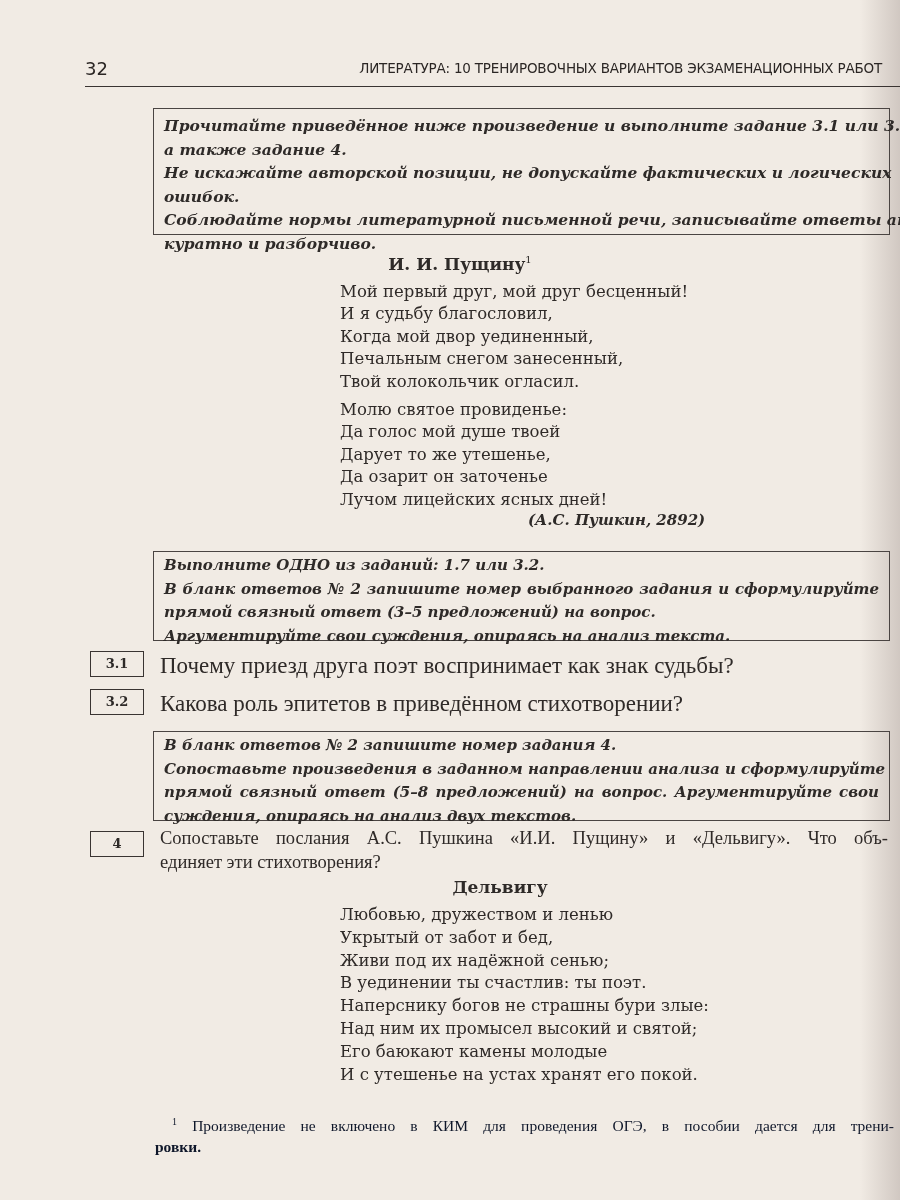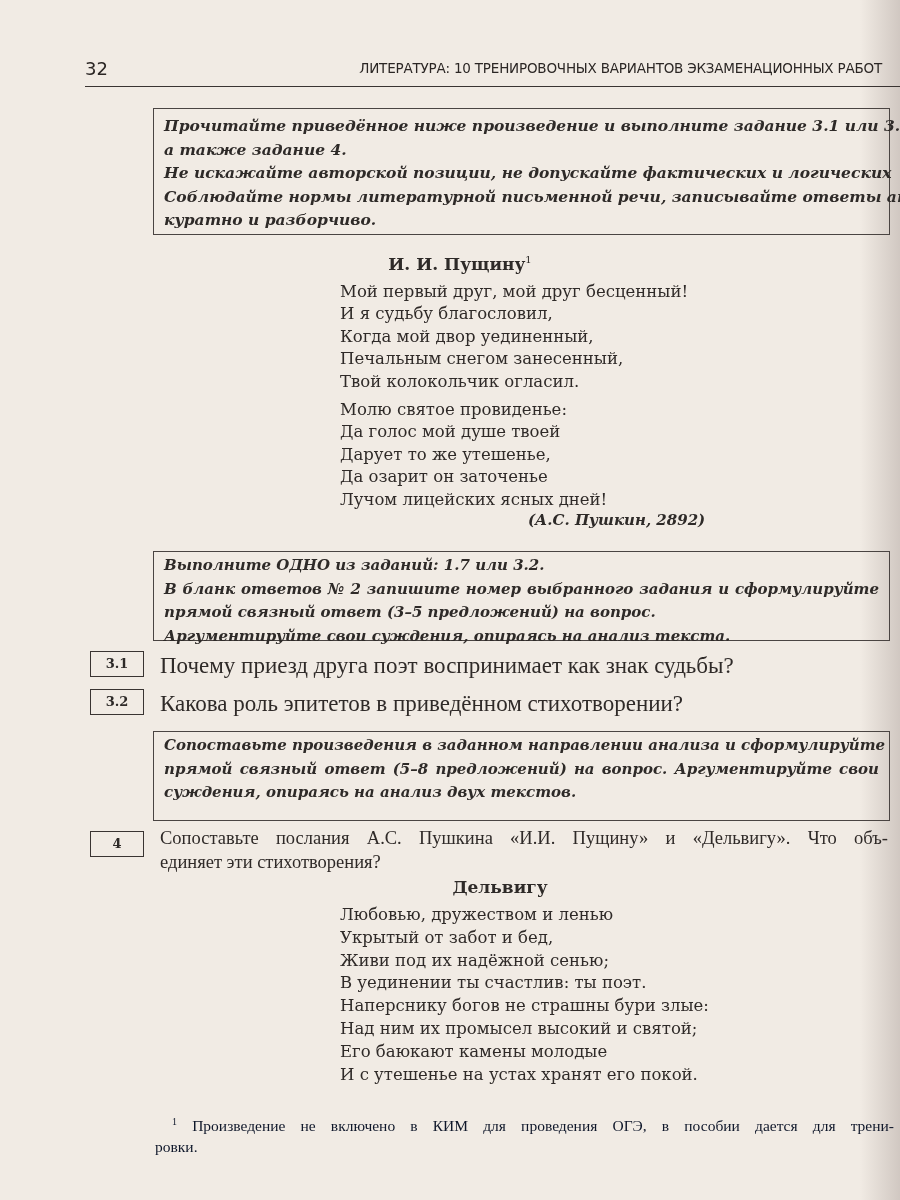--- a/index.html
+++ b/index.html
@@ -79,38 +79,39 @@
     font-family: "Liberation Serif", "DejaVu Serif", serif;
     font-size: 18.5px; line-height: 24px; color: #2f2a28;
   }
   .task4-text .line { display: block; white-space: nowrap; }
   .footnote {
     position: absolute; left: 172px; top: 1111px; width: 722px;
     font-family: "Liberation Serif", "DejaVu Serif", serif;
     font-size: 15.5px; line-height: 21px; color: #0f172a;
   }
   .footnote .line { display: block; white-space: nowrap; }
-  .footnote .line2 { margin-left: -17px; }
+  .footnote .line2 { margin-left: -17px; font-weight: bold; }
   .footnote sup { font-size: 10px; }
 </style>
 </head>
 <body>
 
 <div class="page-shade"></div>
 
 <div class="header">
   <span class="page-number">32</span>
   <span class="running-title">ЛИТЕРАТУРА: 10 ТРЕНИРОВОЧНЫХ ВАРИАНТОВ ЭКЗАМЕНАЦИОННЫХ РАБОТ</span>
 </div>
 <div class="header-rule"></div>
 
 <div class="instr-box box1">
   <span class="line justify">Прочитайте приведённое ниже произведение и выполните задание 3.1 или 3.2,</span>
   <span class="line">а также задание 4.</span>
   <span class="line justify">Не искажайте авторской позиции, не допускайте фактических и логических</span>
+  <span class="line">ошибок.</span>
   <span class="line justify">Соблюдайте нормы литературной письменной речи, записывайте ответы ак-</span>
   <span class="line">куратно и разборчиво.</span>
 </div>
 
 <div class="poem-title" style="top:254px;">
   <span>И. И. Пущину</span><sup>1</sup>
 </div>
 
 <div class="stanza" style="top:281px;">
   <span class="verse">Мой первый друг, мой друг бесценный!</span>
@@ -141,20 +142,21 @@
   <div class="task-number">3.1</div>
   <div class="task-text">Почему приезд друга поэт воспринимает как знак судьбы?</div>
 </div>
 
 <div class="task-row" style="top:689px;">
   <div class="task-number">3.2</div>
   <div class="task-text">Какова роль эпитетов в приведённом стихотворении?</div>
 </div>
 
 <div class="instr-box box3">
+  <span class="line">В бланк ответов № 2 запишите номер задания 4.</span>
   <span class="line justify">Сопоставьте произведения в заданном направлении анализа и сформулируйте</span>
   <span class="line justify">прямой связный ответ (5–8 предложений) на вопрос. Аргументируйте свои</span>
   <span class="line">суждения, опираясь на анализ двух текстов.</span>
 </div>
 
 <div class="task-row" style="top:831px;">
   <div class="task-number">4</div>
 </div>
 <div class="task4-text">
   <span class="line justify">Сопоставьте послания А.С. Пушкина «И.И. Пущину» и «Дельвигу». Что объ-</span>

